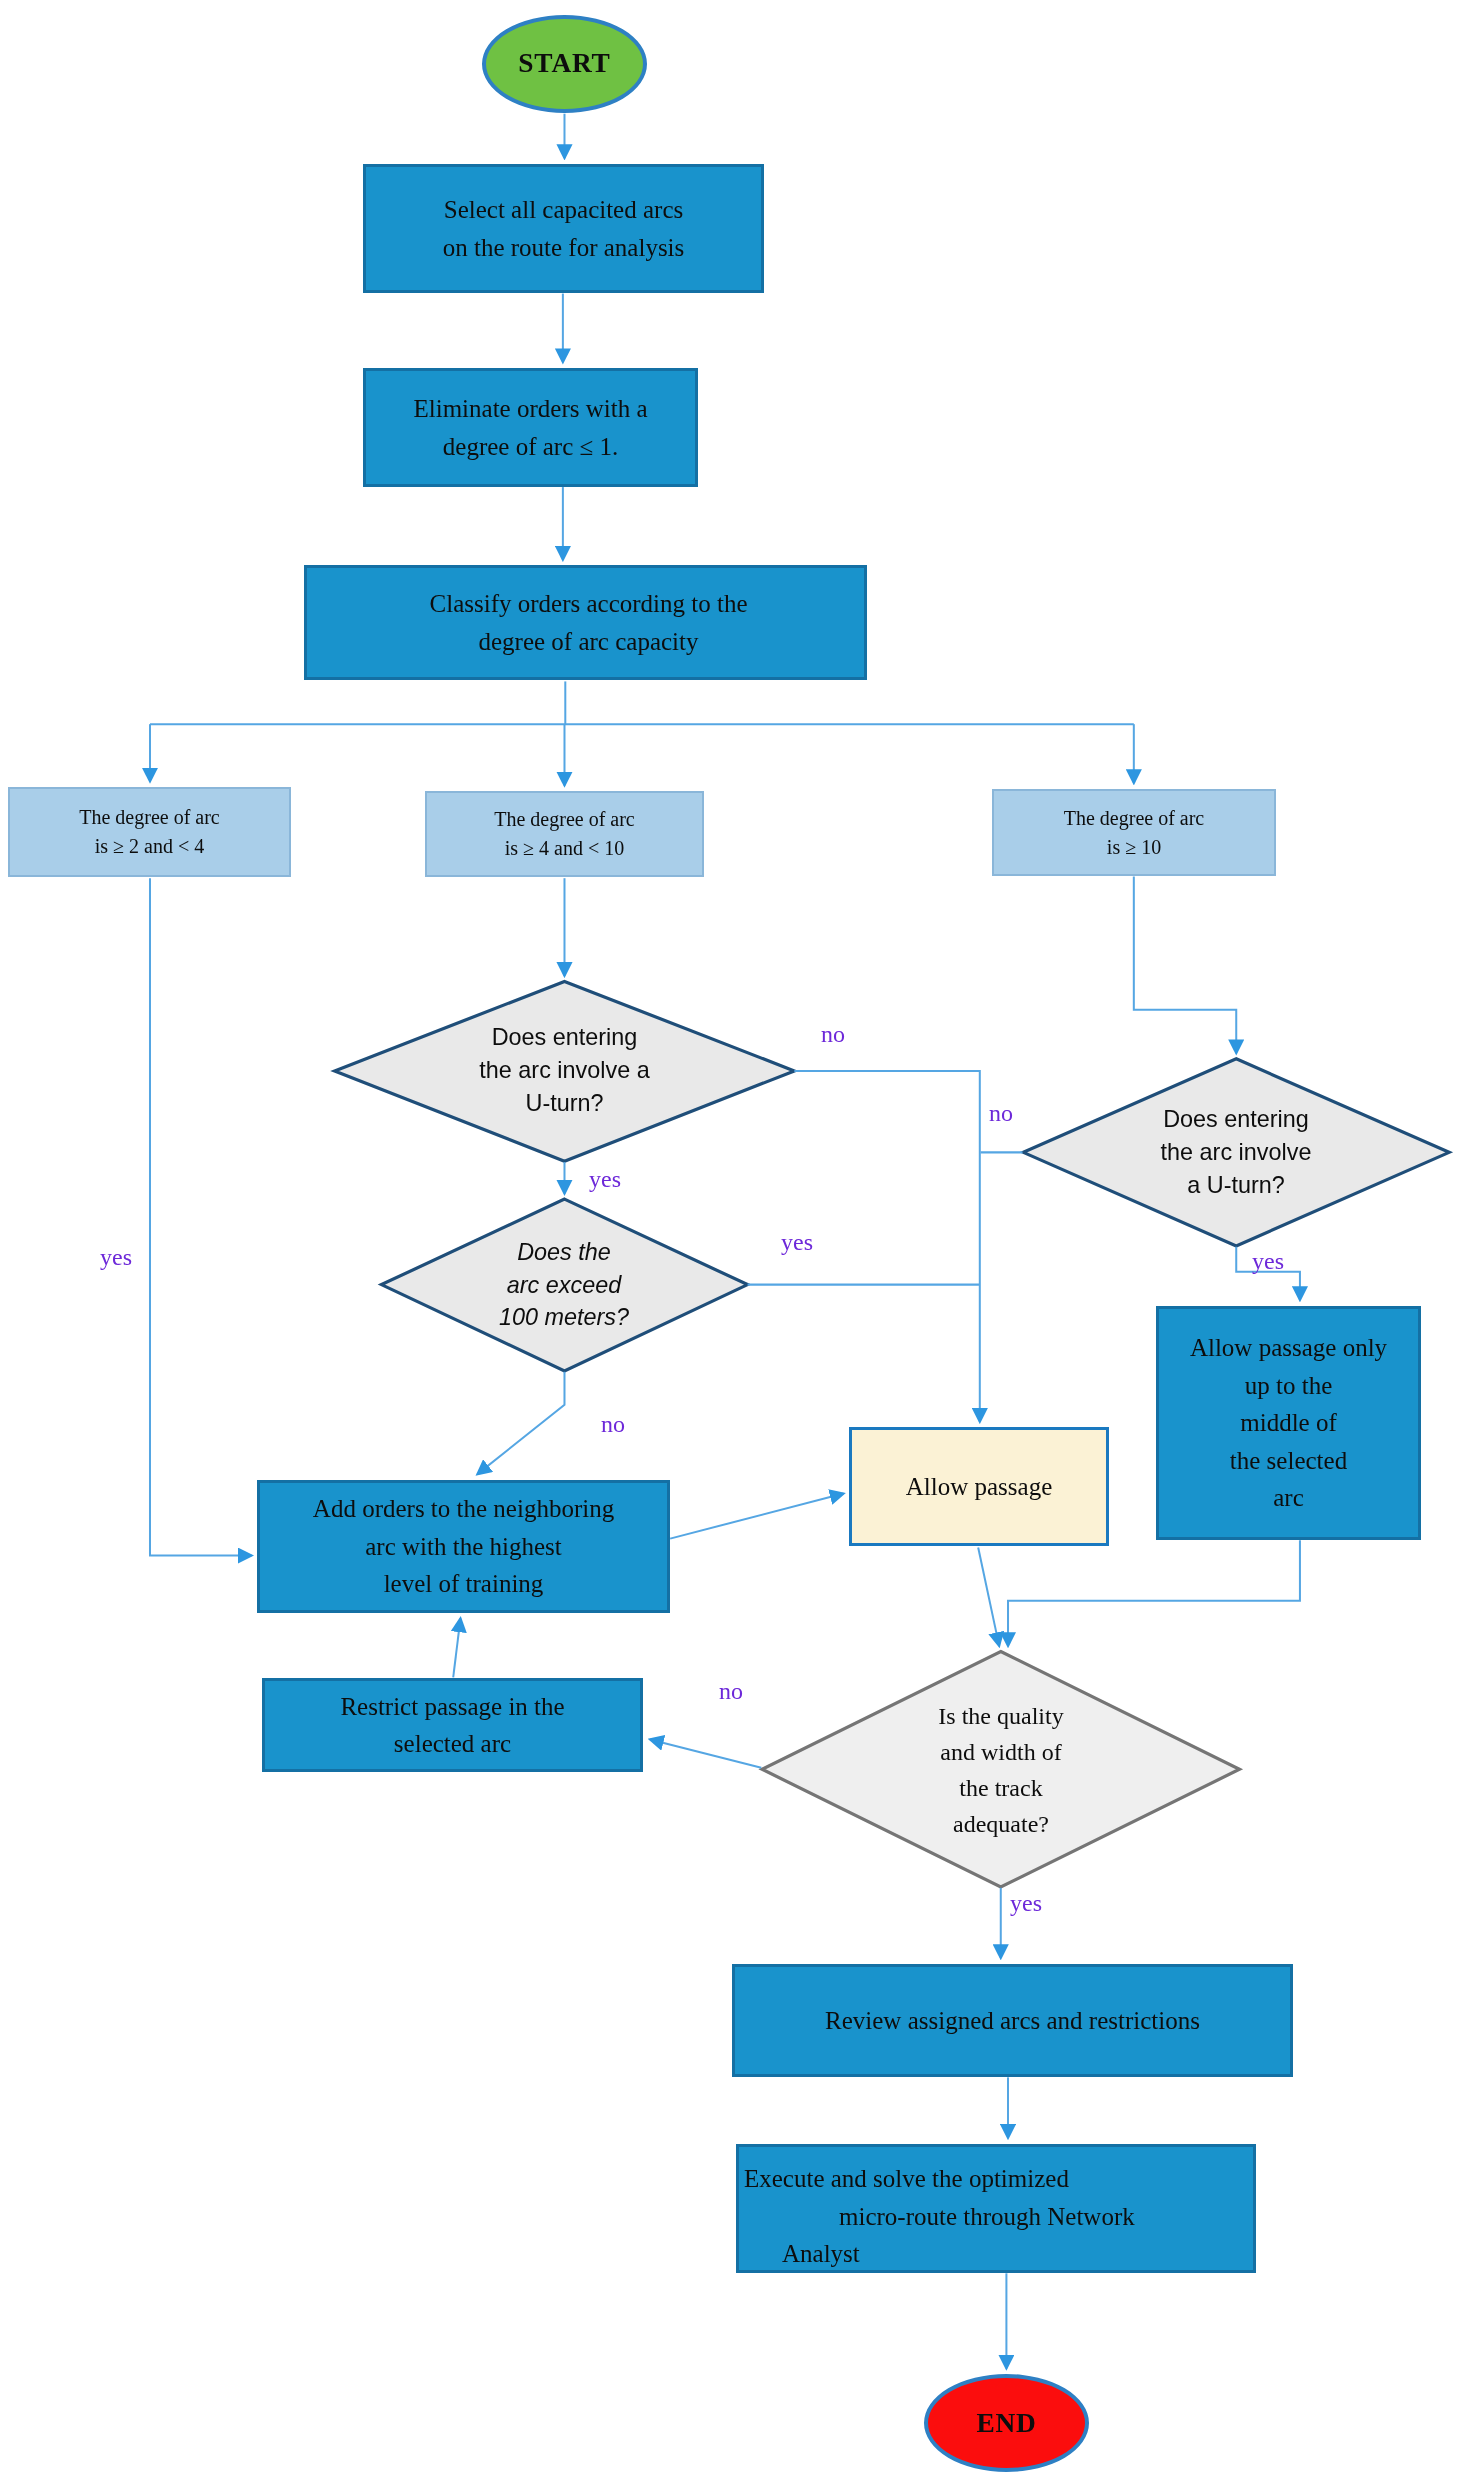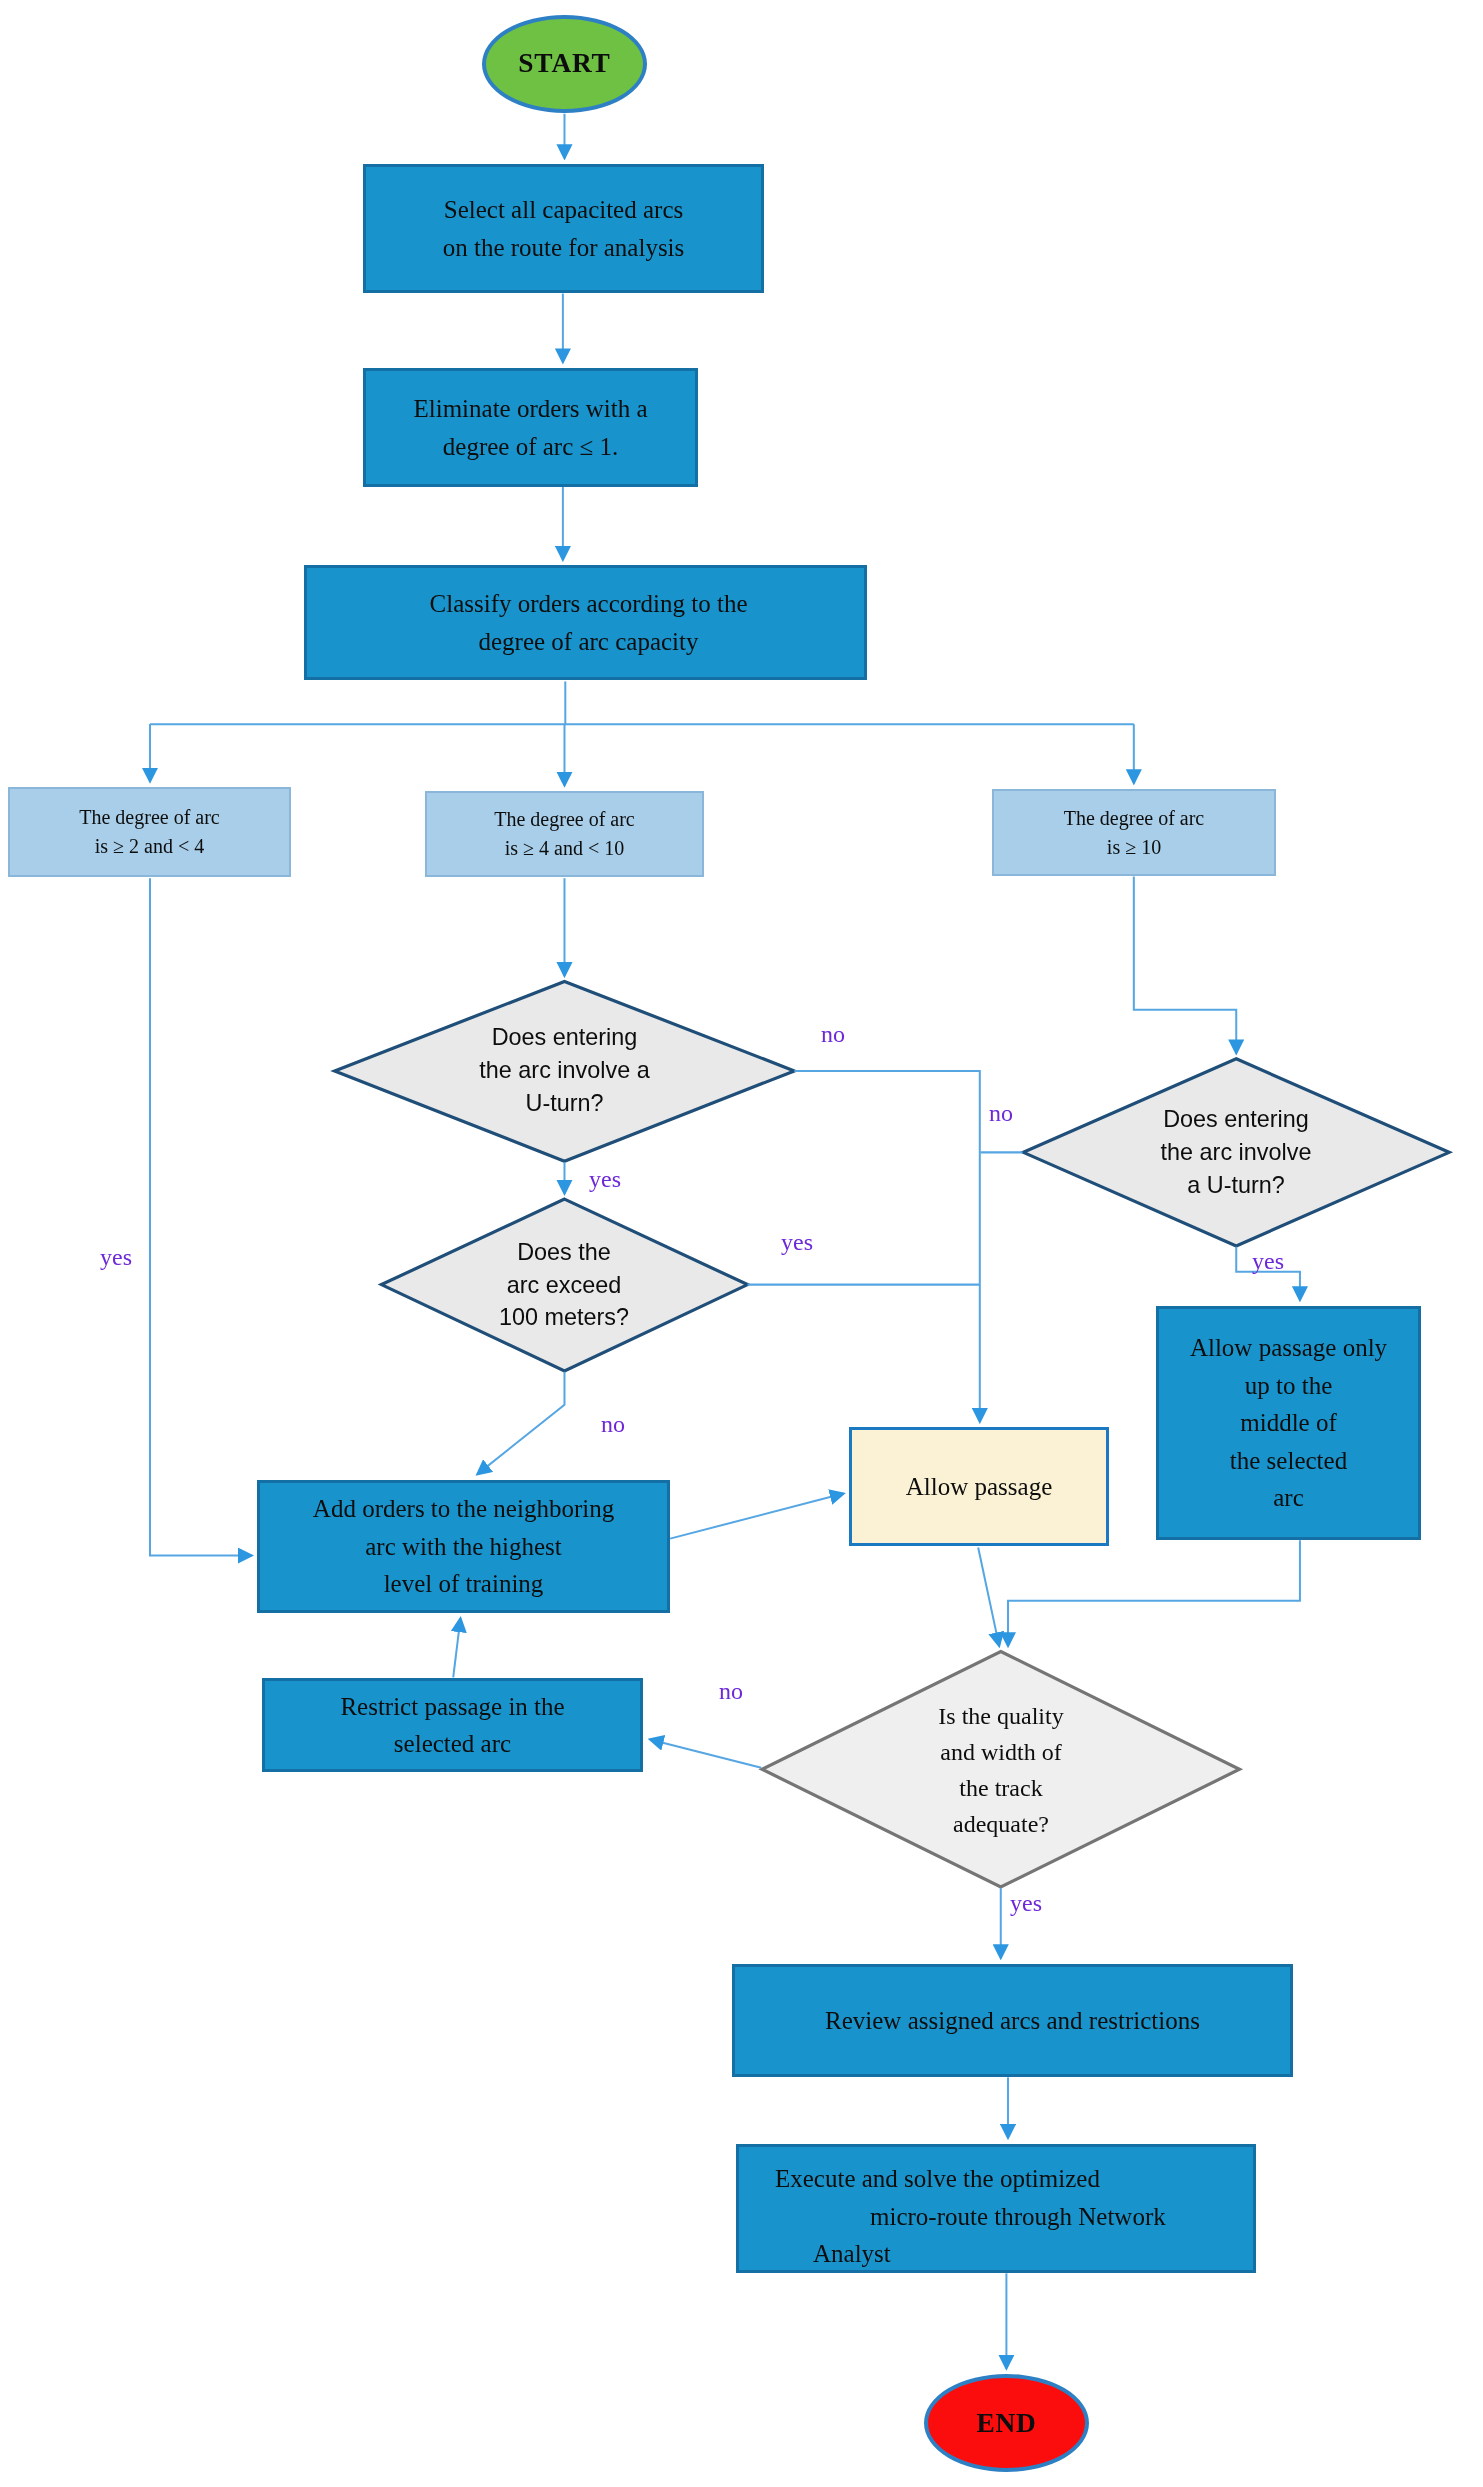--- a/index.html
+++ b/index.html
@@ -55,26 +55,26 @@
   #node-deg24{left:8px;top:787px;width:283px;height:90px;}
   #node-deg410{left:425px;top:791px;width:279px;height:86px;}
   #node-deg10{left:992px;top:789px;width:284px;height:87px;}
   #node-allowmid{left:1156px;top:1306px;width:265px;height:234px;}
   #node-allow{left:849px;top:1427px;width:260px;height:119px;}
   #node-addorders{left:257px;top:1480px;width:413px;height:133px;}
   #node-restrict{left:262px;top:1678px;width:381px;height:94px;}
   #node-review{left:732px;top:1964px;width:561px;height:113px;}
   #node-execute{
     left:736px;top:2144px;width:520px;height:129px;
-    display:block;text-align:left;padding:13px 0 0 36px;
+    display:block;text-align:left;padding:13px 0 0 5px;
   }
   #node-execute div:nth-child(2){margin-left:95px;}
   #node-execute div:nth-child(3){margin-left:38px;}
   #dtext-uturn-mid{left:403px;top:998px;width:323px;height:145px;}
-  #dtext-100m{left:419px;top:1210px;width:290px;height:150px;}
+  #dtext-100m{left:419px;top:1210px;width:290px;height:150px;font-style:italic;}
   #dtext-uturn-right{left:1083px;top:1072px;width:306px;height:161px;}
   #dtext-quality{left:846px;top:1669px;width:310px;height:202px;}
   .lbl{
     position:absolute;
     font-family:"Liberation Serif",serif;
     font-size:24px;color:#6d28d9;
   }
   #lbl-left-yes{left:100px;top:1244px;}
   #lbl-d1-no{left:821px;top:1021px;}
   #lbl-d1-yes{left:589px;top:1166px;}

